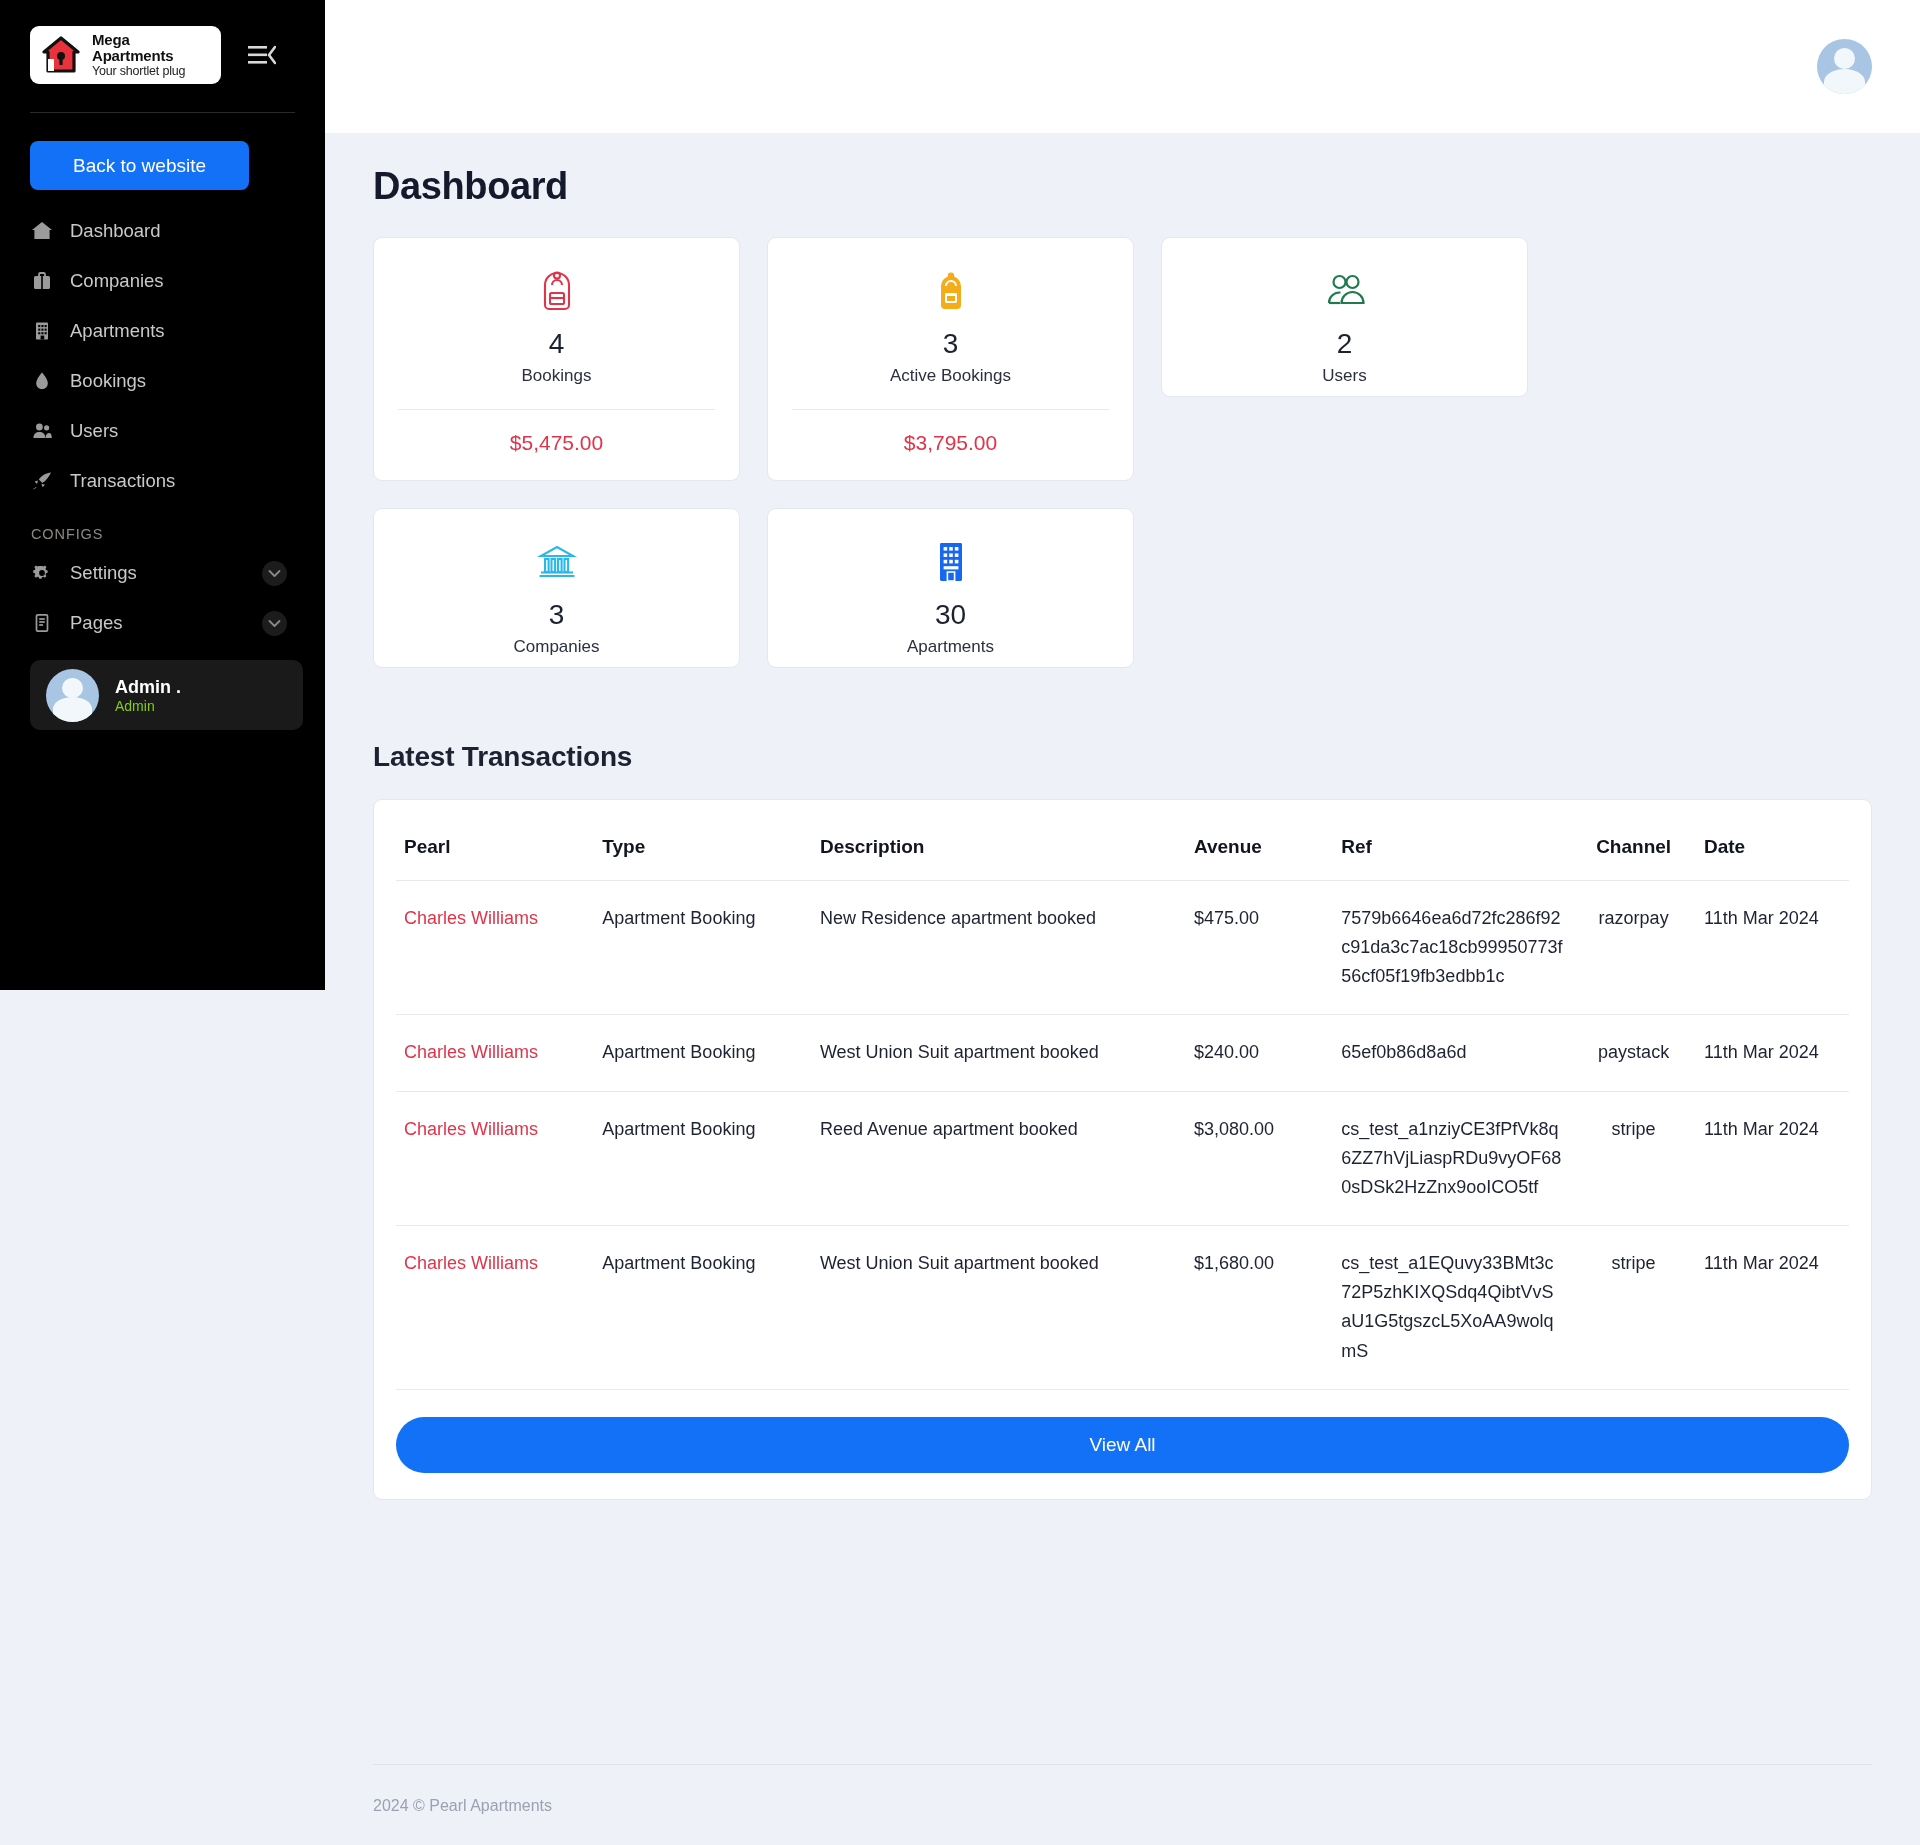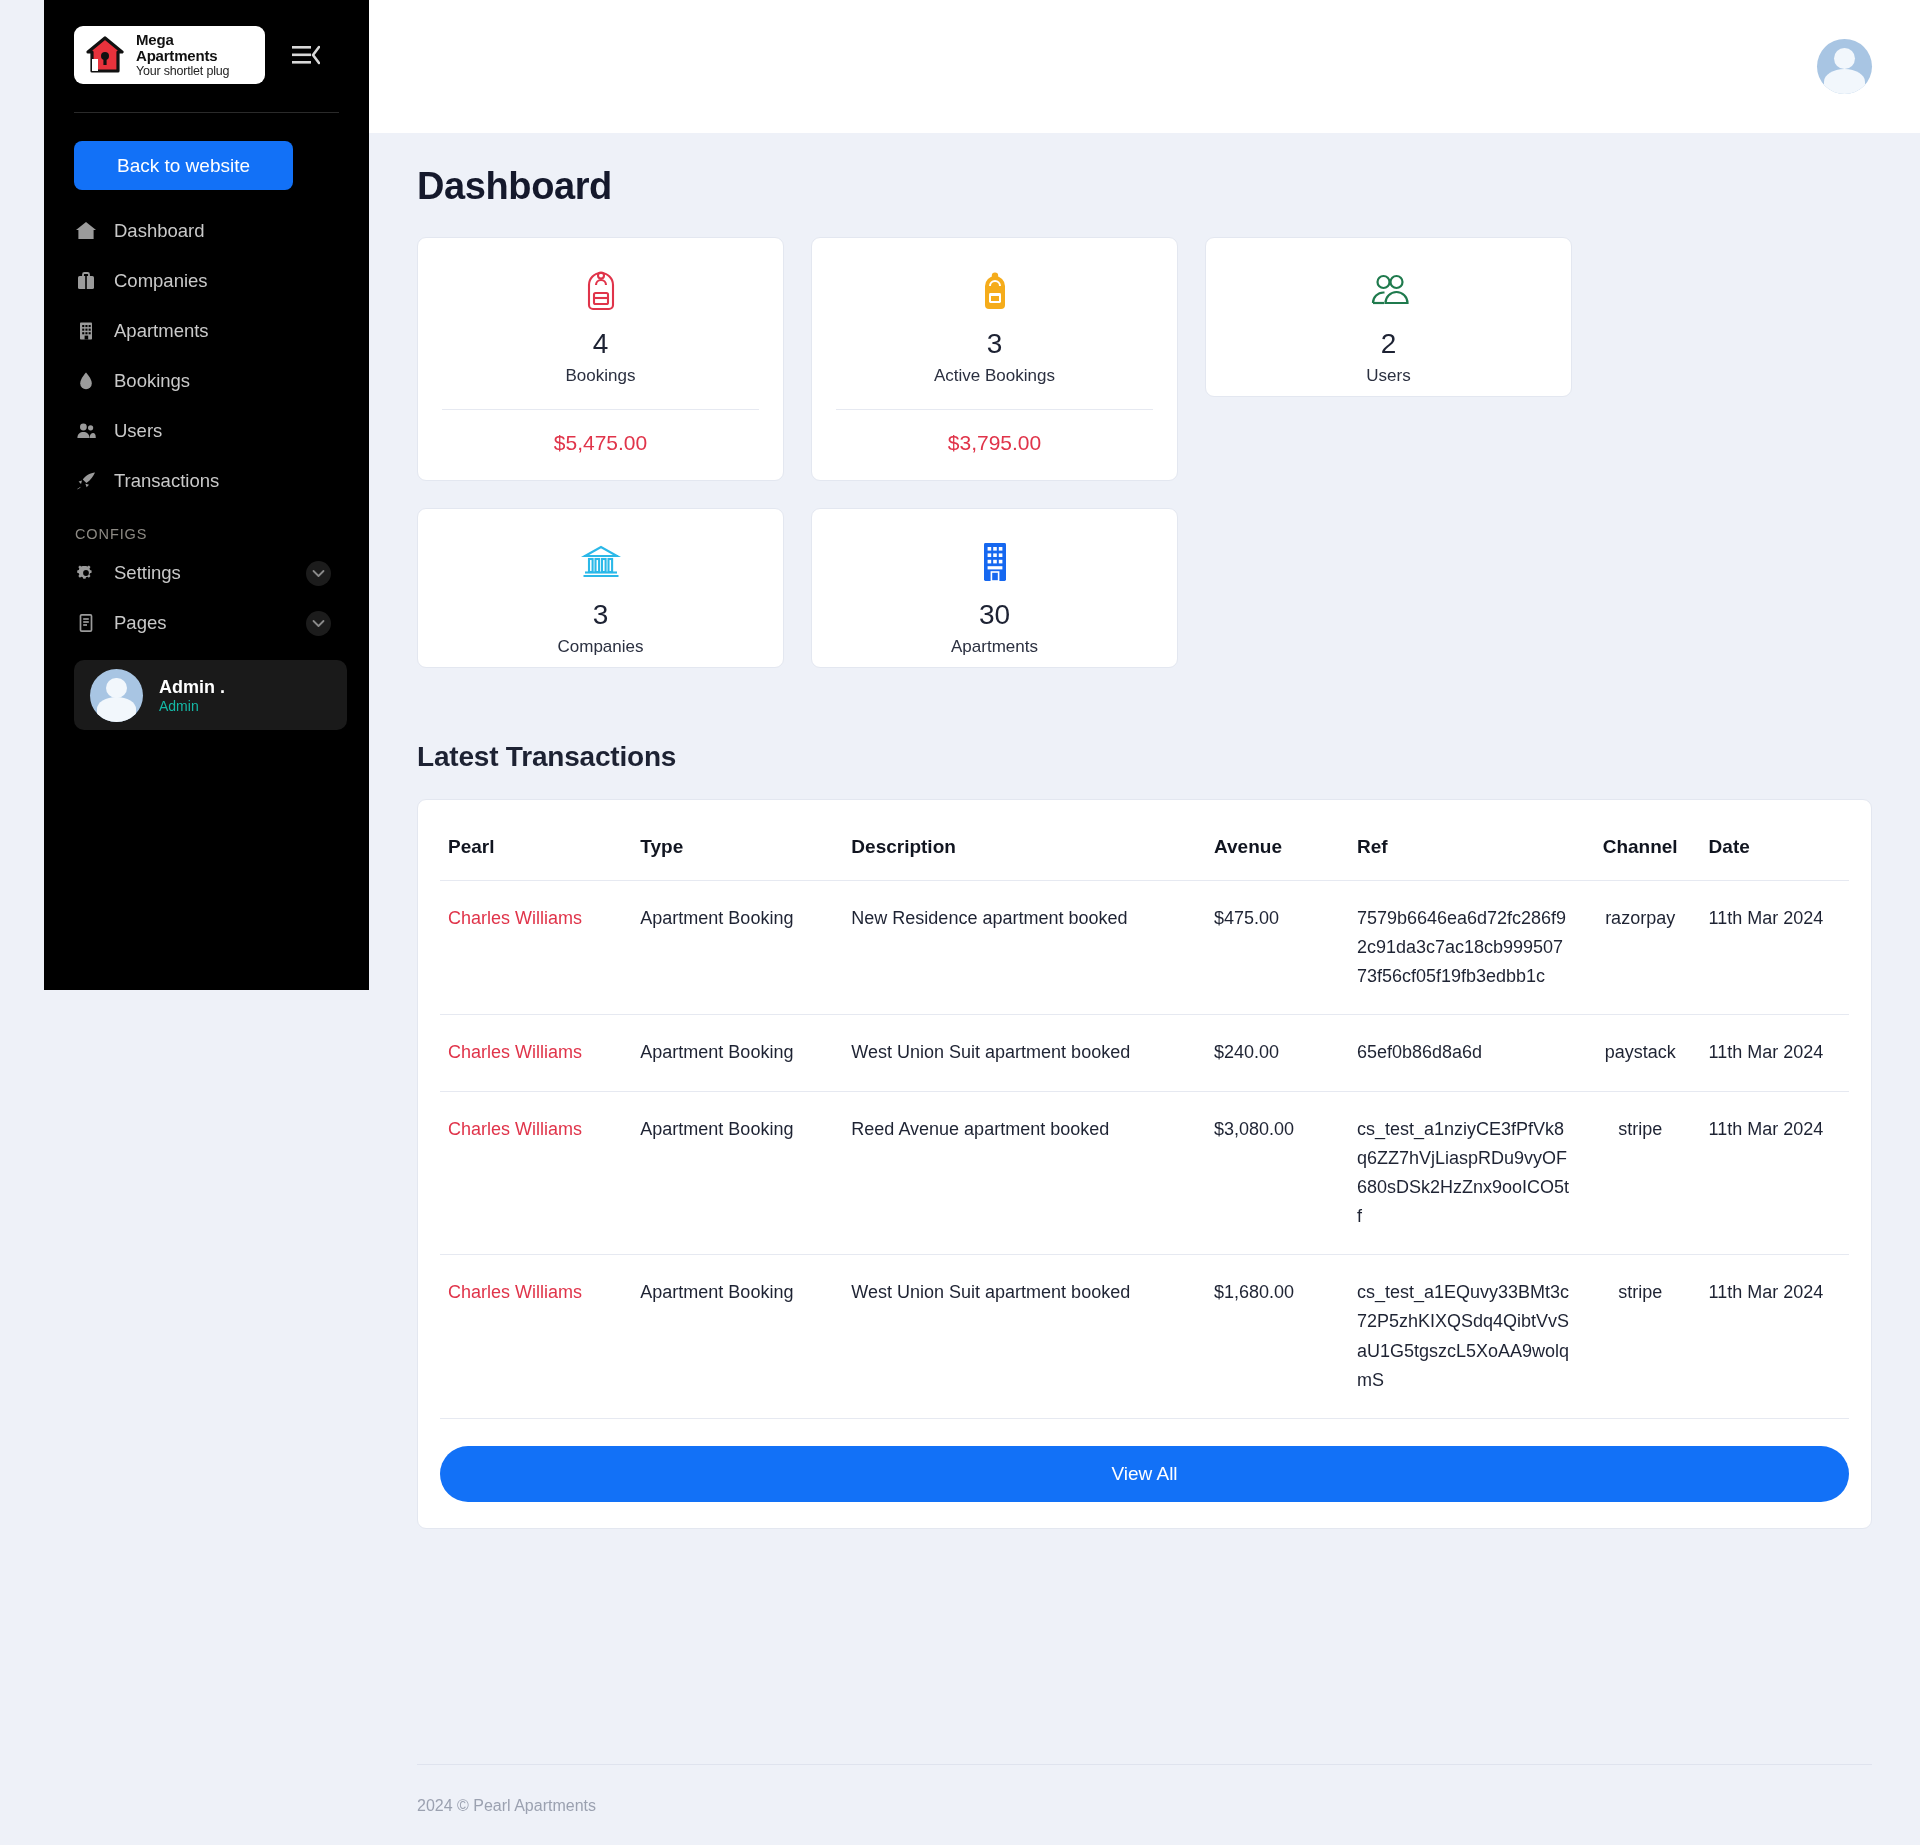--- a/index.html
+++ b/index.html
@@ -16,21 +16,20 @@
   .sidebar {
     width: 325px;
     min-width: 325px;
     background: #000000;
     height: 990px;
     display: flex;
     flex-direction: column;
     padding: 0 0 0 0;
     position: relative;
     z-index: 5;
-    margin-left: 44px;
   }
   .brand-row {
     display: flex;
     align-items: center;
     padding: 26px 28px 0 30px;
     gap: 26px;
   }
   .logo-box {
     background: #ffffff;
     border-radius: 9px;
@@ -116,21 +115,21 @@
   }
   .user-avatar {
     width: 53px; height: 53px; border-radius: 50%;
     background: #a8c5e3;
     flex: 0 0 auto;
     overflow: hidden;
     position: relative;
   }
   .user-meta { display: flex; flex-direction: column; gap: 0; }
   .user-name { color: #ffffff; font-size: 18px; font-weight: bold; }
-  .user-role { color: #14b8a6; font-size: 14px; }
+  .user-role { color: #84cc16; font-size: 14px; }
 
   
   .main {
     flex: 1;
     display: flex;
     flex-direction: column;
     background: #eef1f8;
     min-width: 0;
   }
   .topbar {

